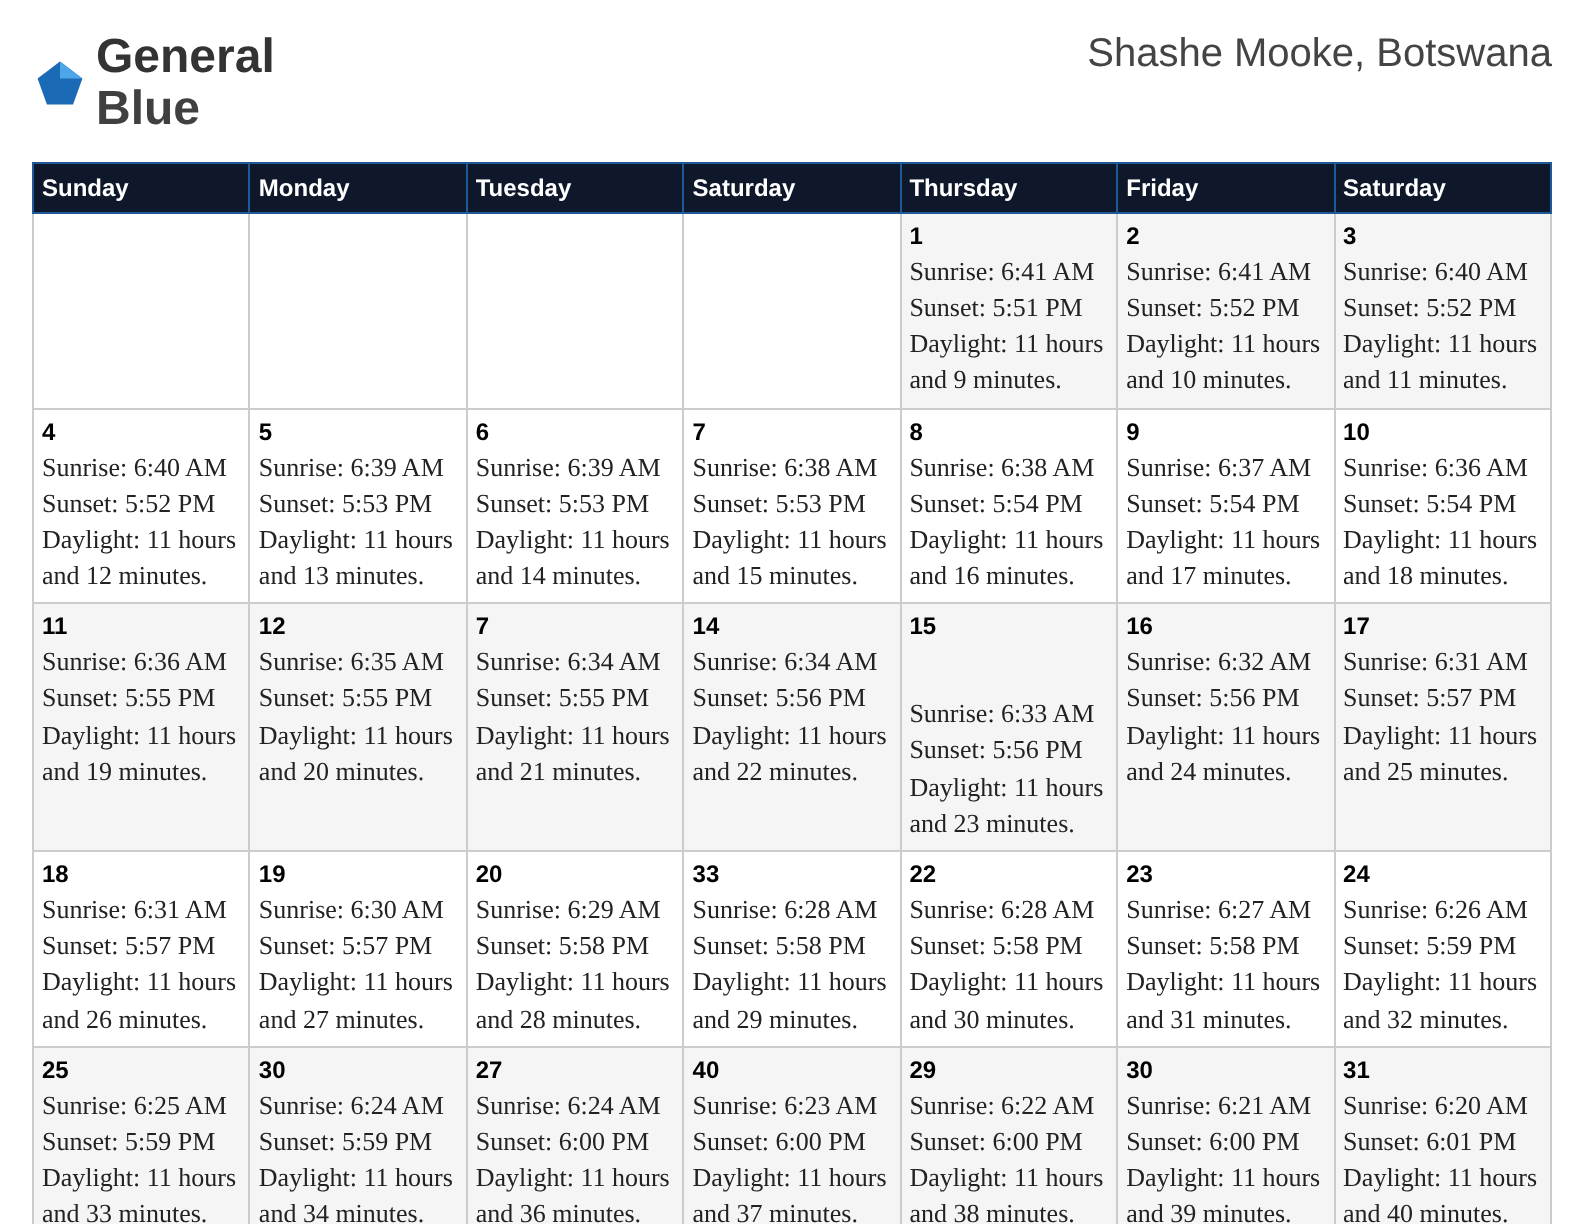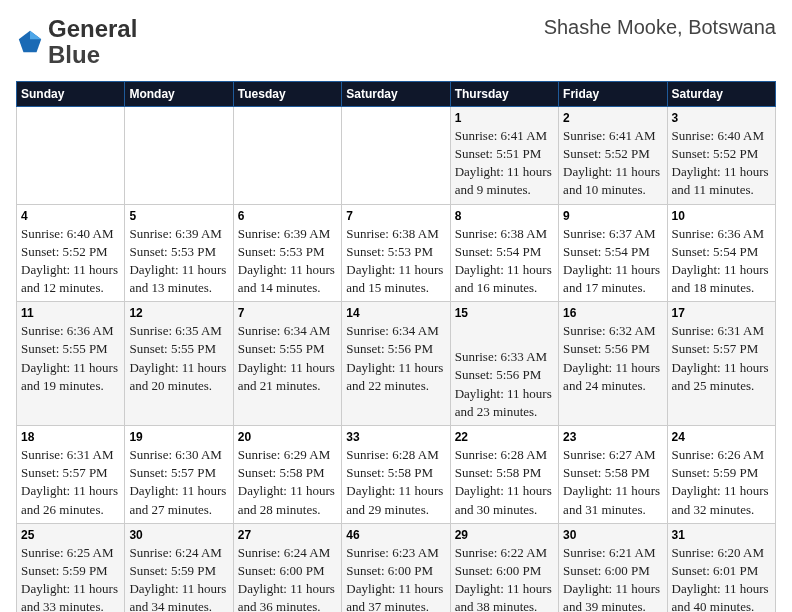--- a/index.html
+++ b/index.html
@@ -316,21 +316,21 @@
 and 34 minutes.</div>
         </td>
         <td>
           <span class="day-num">27</span>
           <div class="day-info" style="white-space: pre-line;">Sunrise: 6:24 AM
 Sunset: 6:00 PM
 Daylight: 11 hours
 and 36 minutes.</div>
         </td>
         <td>
-          <span class="day-num">46</span>
+          <span class="day-num">40</span>
           <div class="day-info" style="white-space: pre-line;">Sunrise: 6:23 AM
 Sunset: 6:00 PM
 Daylight: 11 hours
 and 37 minutes.</div>
         </td>
         <td>
           <span class="day-num">29</span>
           <div class="day-info" style="white-space: pre-line;">Sunrise: 6:22 AM
 Sunset: 6:00 PM
 Daylight: 11 hours

